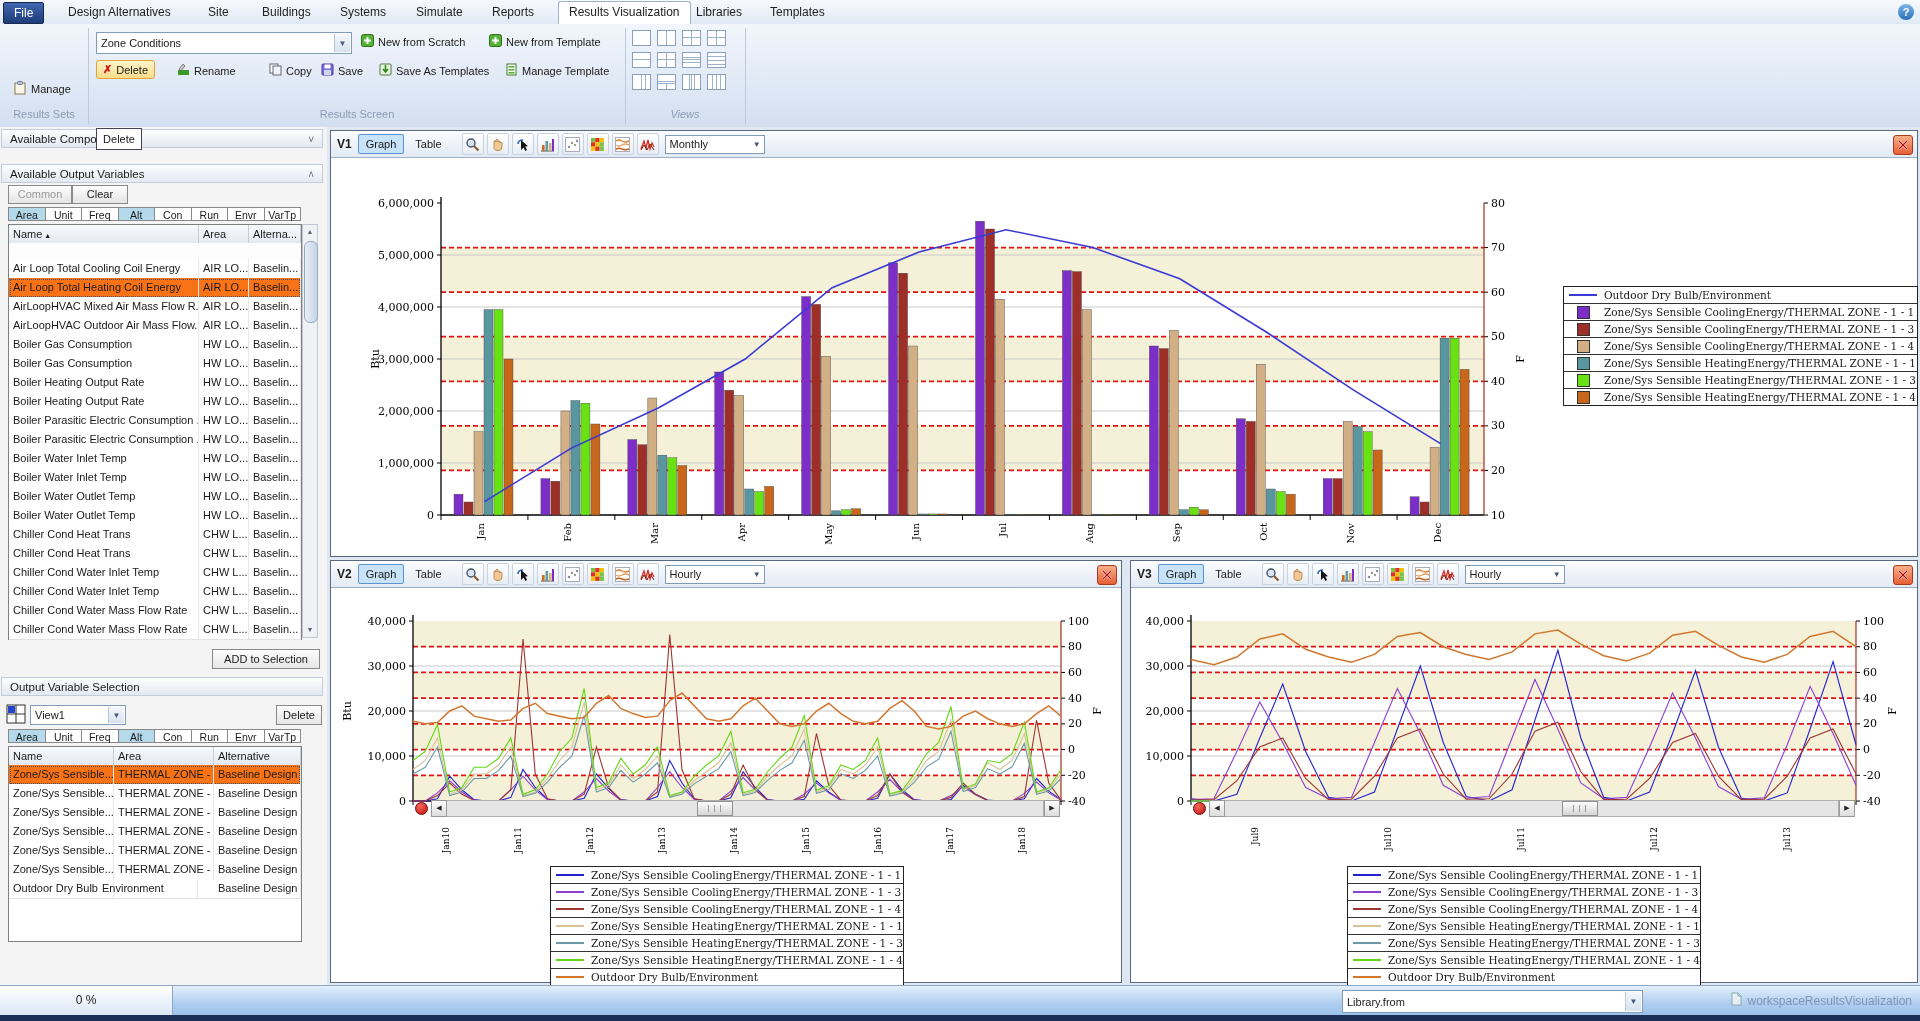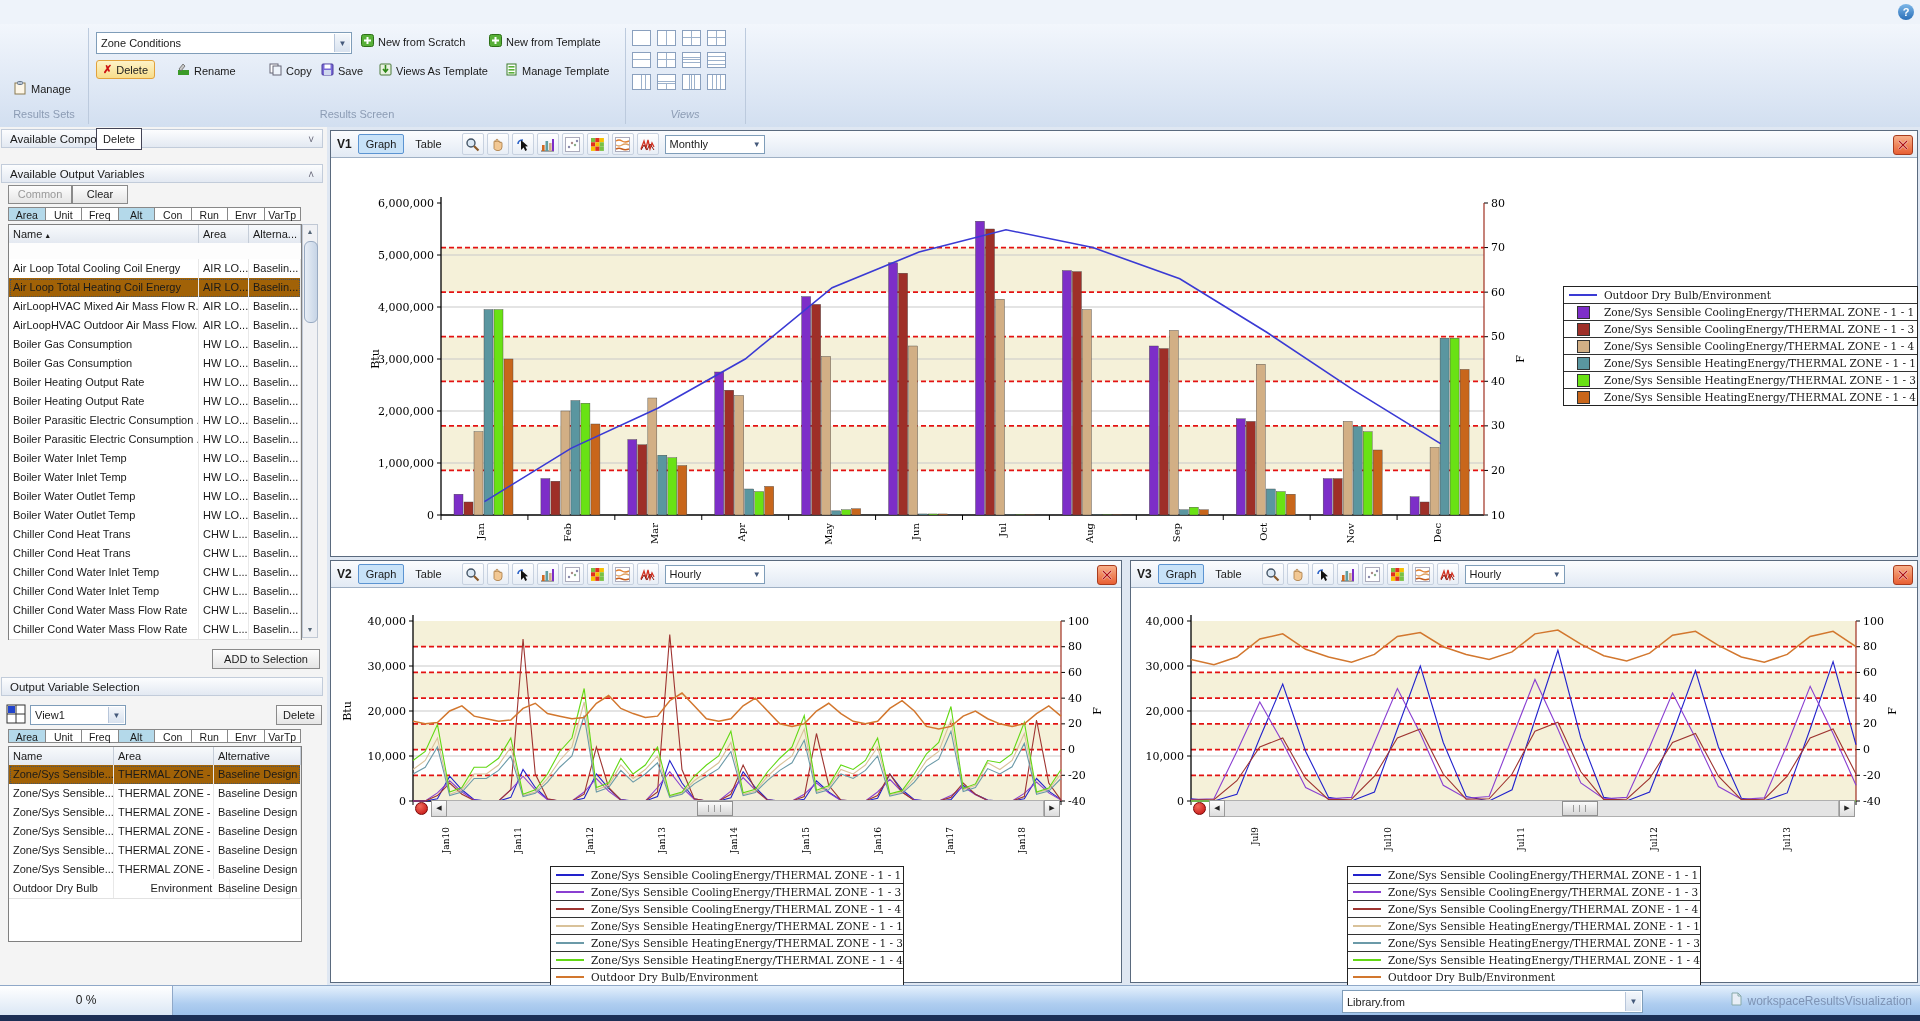--- a/index.html
+++ b/index.html
@@ -31,21 +31,21 @@
   .hdrbar{position:absolute;left:1px;width:322px;height:19px;line-height:19px;padding-left:8px;
           background:linear-gradient(#fcfdfe,#e3e9f2);border:1px solid #c2ccda;box-sizing:border-box;font-size:11.5px;}
   .chev{position:absolute;right:8px;top:0;color:#667;font-size:10px;}
   .smallbtn{position:absolute;background:linear-gradient(#fdfdfd,#e5e5e5);border:1px solid #8a8a8a;text-align:center;font-size:11px;}
   .ftab{position:absolute;height:14px;line-height:14px;text-align:center;background:#fff;border:1px solid #888;font-size:10.5px;box-sizing:border-box;}
   .ftab.on{background:#b4d9ea;}
   .gridbox{position:absolute;background:#fff;border:1px solid #808080;}
   .thead{position:absolute;left:0;top:0;right:0;height:18px;background:linear-gradient(#f8fafc,#e4e9f1);border-bottom:1px solid #b8c2d0;}
   .thead .col{position:absolute;top:0;height:18px;line-height:18px;padding-left:4px;border-right:1px solid #c5cdd8;box-sizing:border-box;font-size:11px;}
   .trow{position:absolute;left:0;right:0;height:19px;line-height:19px;border-bottom:1px solid #e2e2e2;background:#fff;}
-  .trow.sel{background:#a16207;outline:1px dotted #456;outline-offset:-2px;}
+  .trow.sel{background:#f97316;outline:1px dotted #456;outline-offset:-2px;}
   .trow .cell{position:absolute;top:0;height:19px;padding-left:4px;border-right:1px solid #e8e8e8;box-sizing:border-box;
               white-space:nowrap;overflow:hidden;font-size:11px;}
   .vscroll{position:absolute;width:16px;background:#f0f1f4;border:1px solid #c0c8d4;box-sizing:border-box;}
   .vscroll .arr{position:absolute;left:0;width:14px;height:14px;text-align:center;font-size:7px;color:#567;line-height:14px;}
   .vscroll .thumb{position:absolute;left:1px;width:12px;background:linear-gradient(90deg,#e8eef6,#c6d4e6);border:1px solid #98aac2;border-radius:6px;}
   
   #chartsbg{position:absolute;left:327px;top:127px;width:1593px;height:858px;background:#dfe7f2;}
   .vpanel{position:absolute;background:#fff;border:1px solid #5a6a7e;box-sizing:border-box;}
   .ptoolbar{position:absolute;left:0;top:0;right:0;height:27px;background:linear-gradient(#fbfcfe,#e2eaf4);
             border-bottom:1px solid #9fb0c4;display:flex;align-items:center;padding-left:6px;gap:3px;box-sizing:border-box;}
@@ -76,20 +76,32 @@
                border-right:1px solid #8fa8c8;text-align:center;line-height:29px;font-size:12px;}
   #bottomstrip{position:absolute;left:0;top:1015px;width:1920px;height:6px;background:#1c2f55;}
   #workspace-label{position:absolute;right:8px;top:6px;color:#7e93b4;font-size:12px;display:flex;gap:4px;align-items:center;}
   svg text{font-family:"DejaVu Serif",serif;}
 </style>
 </head>
 <body>
 
 <div id="app">
 
+  <div id="tabbar">
+      <div class="apptab filetab" style="left: 3px;">File</div>
+      <div class="apptab" style="left: 58px;">Design Alternatives</div>
+      <div class="apptab" style="left: 198px;">Site</div>
+      <div class="apptab" style="left: 252px;">Buildings</div>
+      <div class="apptab" style="left: 330px;">Systems</div>
+      <div class="apptab" style="left: 406px;">Simulate</div>
+      <div class="apptab" style="left: 482px;">Reports</div>
+      <div class="apptab active" style="left: 558px;">Results Visualization</div>
+      <div class="apptab" style="left: 686px;">Libraries</div>
+      <div class="apptab" style="left: 760px;">Templates</div>
+    </div>
   <div id="help-circle">?</div>
 
   <div id="ribbon">
     <div class="btn3d" style="position:absolute;left:6px;top:6px;margin-top:48px;">
       <span><svg width="14" height="14">
             <rect x="2" y="2" width="10" height="11" fill="#fdf6e8" stroke="#8a7a50"></rect>
             <rect x="4.5" y="0.5" width="5" height="3" rx="1" fill="#b8c4d4" stroke="#66788e"></rect>
           </svg></span>
       <span>Manage</span>
     </div>
@@ -143,21 +155,21 @@
             <rect x="3.5" y="1.5" width="6" height="4" fill="#fff"></rect>
             <rect x="3" y="7" width="7" height="5" fill="#cfd8ee"></rect>
           </svg></span>
       <span>Save</span>
     </div>
     <div class="btn3d" style="position:absolute;left:372px;top:36px;">
       <span><svg width="13" height="13">
             <rect x="1" y="1" width="11" height="11" rx="1" fill="#e8f2e0" stroke="#4a7a3a"></rect>
             <path d="M6.5 2 V8 M4 6 L6.5 9 L9 6" stroke="#2e8818" stroke-width="1.6" fill="none"></path>
           </svg></span>
-      <span>Views As Template</span>
+      <span>Save As Templates</span>
     </div>
     <div class="btn3d" style="position:absolute;left:498px;top:36px;">
       <span><svg width="13" height="13">
             <rect x="2" y="1" width="9" height="11" fill="#fff" stroke="#3a7a2a"></rect>
             <rect x="3.5" y="3" width="6" height="1.6" fill="#58b038"></rect>
             <rect x="3.5" y="6" width="6" height="1.6" fill="#58b038"></rect>
             <rect x="3.5" y="9" width="6" height="1.6" fill="#58b038"></rect>
           </svg></span>
       <span>Manage Template</span>
     </div>
@@ -407,21 +419,21 @@
           <div class="cell" style="left: 105px; width: 100px;">THERMAL ZONE - ...</div>
           <div class="cell" style="left: 205px; width: 87px;">Baseline Design</div>
         </div>
         <div class="trow" style="top: 113px;">
           <div class="cell" style="left: 0px; width: 105px;">Zone/Sys Sensible...</div>
           <div class="cell" style="left: 105px; width: 100px;">THERMAL ZONE - ...</div>
           <div class="cell" style="left: 205px; width: 87px;">Baseline Design</div>
         </div>
         <div class="trow" style="top: 132px;">
           <div class="cell" style="left: 0px; width: 105px;">Outdoor Dry Bulb</div>
-          <div class="cell" style="left: 121px; width: 100px; text-align: center;">Environment</div>
+          <div class="cell" style="left: 89px; width: 100px;">Environment</div>
           <div class="cell" style="left: 205px; width: 87px;">Baseline Design</div>
         </div>
       </div>
   </div>
 
   <div id="chartsbg"></div>
 
   <div class="vpanel" id="panelV1" style="left:330px;top:130px;width:1588px;height:427px;">
     <svg id="svgV1" style="position:absolute;left:0;top:28px;" width="1586" height="397">
         <rect x="110" y="266.8571428571429" width="1043" height="44.5714285714285" fill="#f5f1d9"></rect>

